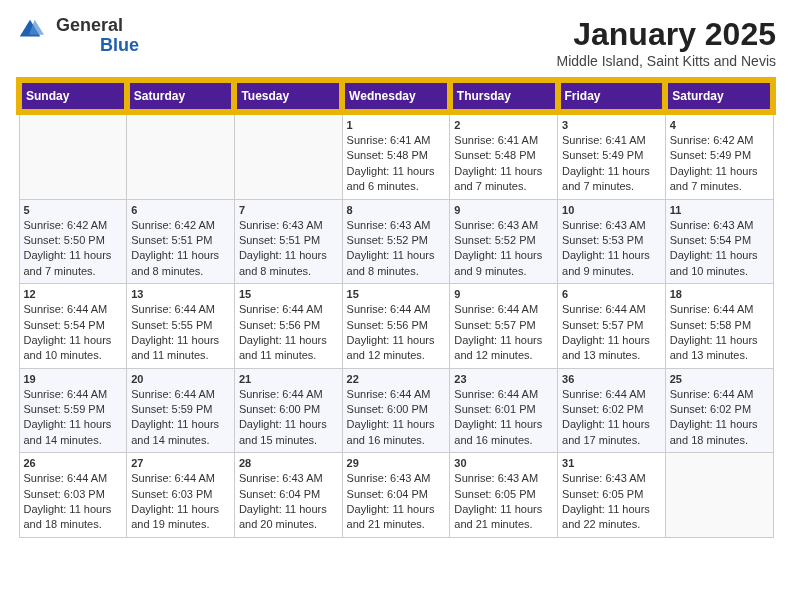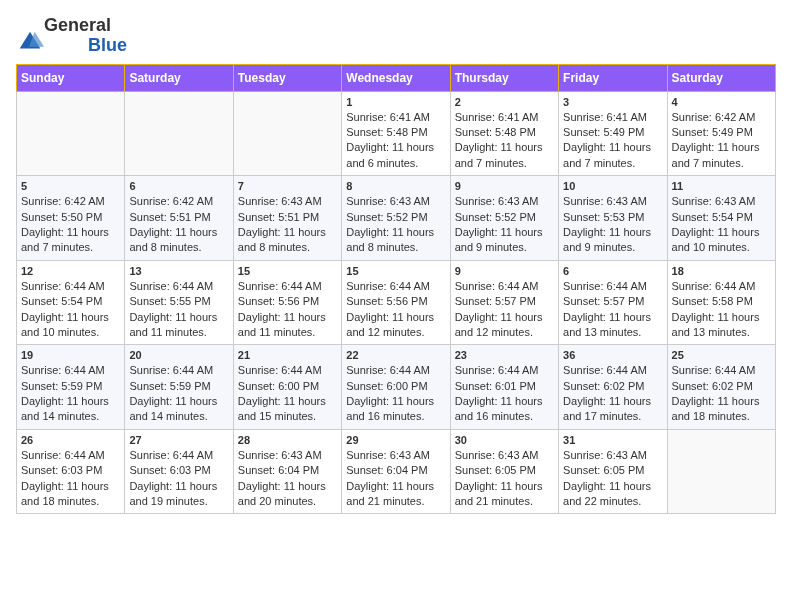--- a/index.html
+++ b/index.html
@@ -11,22 +11,22 @@
       padding: 16px;
     }
     .header {
       display: flex;
       justify-content: space-between;
       align-items: flex-start;
       margin-bottom: 8px;
     }
     .logo {
       display: flex;
-      align-items: flex-end;
-      gap: 0;
+      align-items: flex-start;
+      gap: 12px;
     }
     .logo-text {
       display: flex;
       flex-direction: column;
       line-height: 1.1;
     }
     .logo-general {
       font-size: 18px;
       font-weight: bold;
       color: #333;
@@ -52,27 +52,27 @@
     .location-title {
       font-size: 14px;
       color: #444;
     }
     table {
       width: 100%;
       border-collapse: collapse;
       table-layout: fixed;
     }
     thead tr th {
-      background-color: #8b5cf6;
+      background-color: #4c1d95;
       color: #fff;
       font-size: 12px;
       font-weight: bold;
       padding: 6px 4px;
       text-align: left;
-      border: 1px solid #eab308;
+      border: 6px solid #eab308;
     }
     tbody tr td {
       vertical-align: top;
       border: 1px solid #ccc;
       padding: 4px;
       font-size: 10px;
       color: #333;
       height: 80px;
       background: #fff;
     }
@@ -100,20 +100,24 @@
   <div class="logo">
     <svg class="logo-icon" viewBox="0 0 30 30">
       <polygon points="15,4 26,22 4,22" fill="#2060b0"></polygon>
       <polygon points="20,4 30,20 14,20" fill="#5090d0" opacity="0.7"></polygon>
     </svg>
     <div class="logo-text">
       <span class="logo-general">General</span>
       <span class="logo-blue">Blue</span>
     </div>
   </div>
+  <div class="title-block">
+    <div class="month-title">January 2025</div>
+    <div class="location-title">Middle Island, Saint Kitts and Nevis</div>
+  </div>
 </div>
 
 <table>
   <thead>
     <tr>
     <th>Sunday</th>
         <th>Saturday</th>
         <th>Tuesday</th>
         <th>Wednesday</th>
         <th>Thursday</th>

